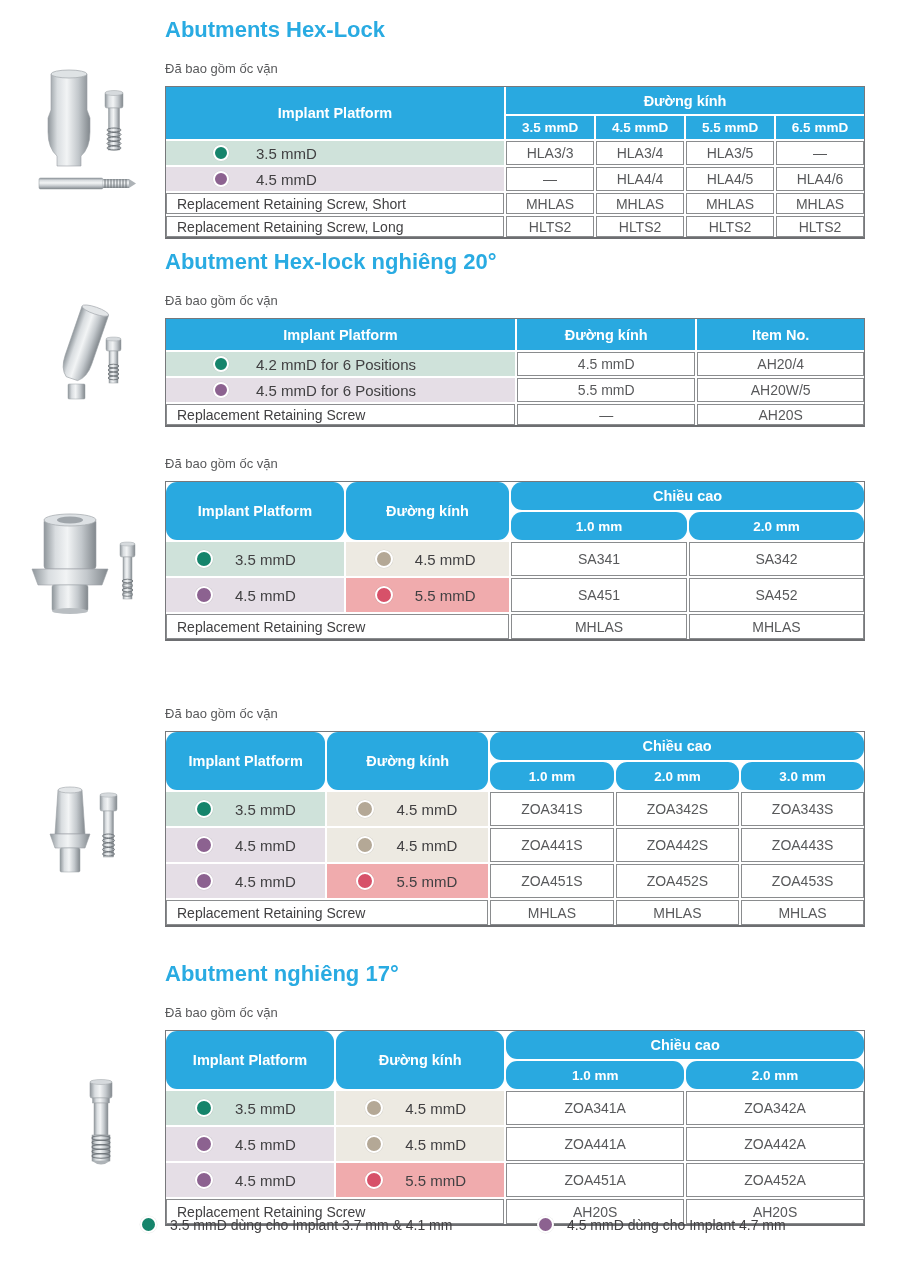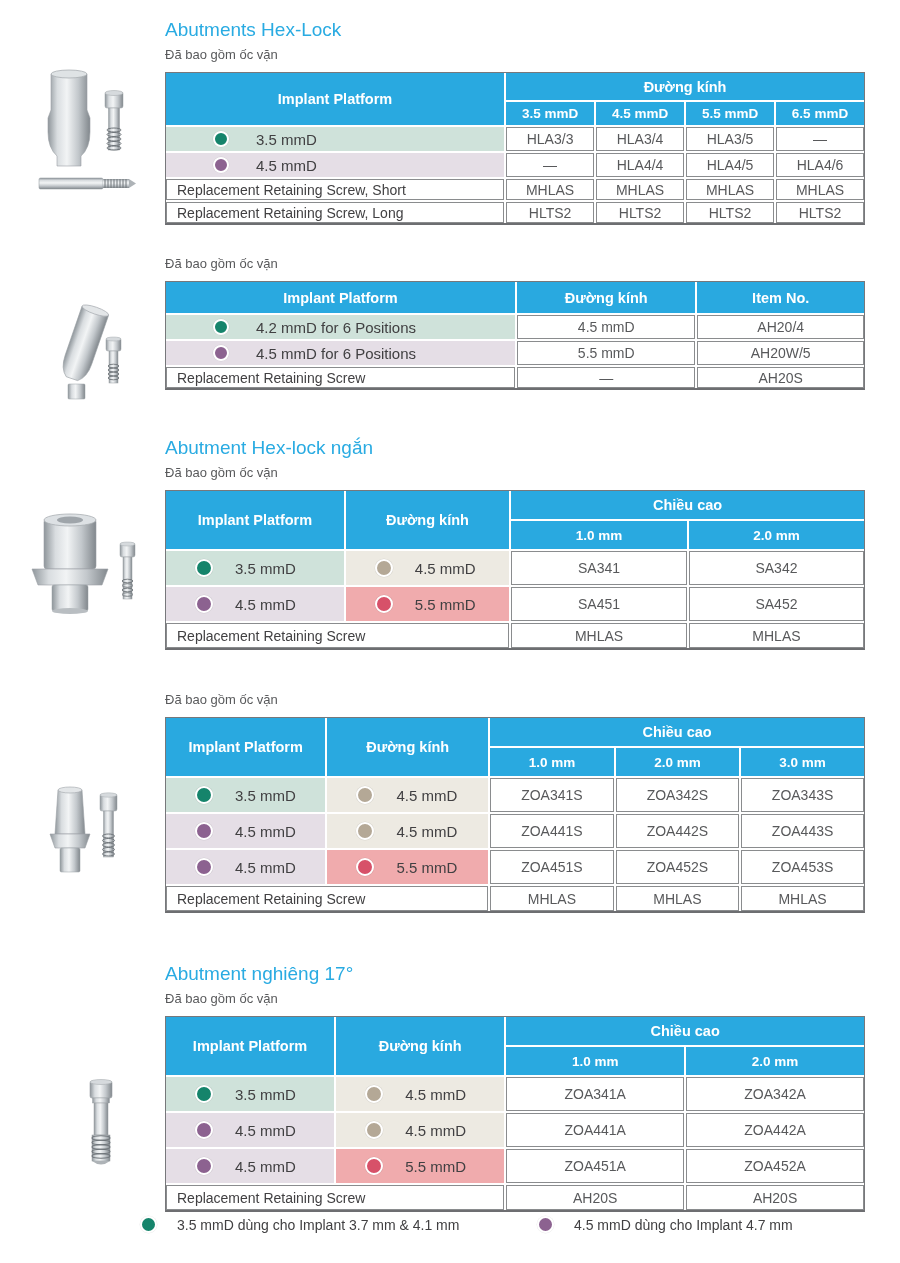--- a/index.html
+++ b/index.html
@@ -3,37 +3,37 @@
 <meta charset="utf-8">
 <style>
   * { margin:0; padding:0; box-sizing:border-box; }
   html,body { background:#fff; }
   body {
     width:900px; height:1263px; position:relative;
     font-family:"Liberation Sans", sans-serif;
     -webkit-font-smoothing:antialiased;
   }
   .section { position:absolute; left:165px; width:700px; }
-  .sec-title { font-size:19px; line-height:23px; font-weight:400; color:var(--title-cyan); }
-  .sec-note  { margin-top:6px; font-size:13px; line-height:15px; color:var(--text-gray); }
+  .sec-title { font-size:22px; line-height:23px; font-weight:700; color:var(--title-cyan); }
+  .sec-note  { margin-top:20px; font-size:13px; line-height:15px; color:var(--text-gray); }
   .tblwrap {
     margin-top:10px; background:#fff; overflow:hidden;
     border:1px solid #77787b; border-bottom:2px solid #6d6e71;
   }
   table.cat {
     border-collapse:separate; border-spacing:2px; table-layout:fixed;
     width:calc(100% + 4px); margin:-2px;
   }
   th.h {
     background:var(--header-blue); color:#fff; font-weight:600;
     font-size:14.5px; text-align:center; height:27px;
   }
   th.h.sub { font-size:13.5px; height:23px; }
   .single th.h { height:31px; }
-  .tall th.h { height:28px; }
+  .tall th.h { height:28px;border-radius:11px; }
   .tall th.h.sub { height:28px; }
   td.val {
     background:#fff; border:1px solid var(--border-gray);
     color:var(--text-gray); font-size:14px; text-align:center; height:21px;
   }
   td.flabel {
     background:#fff; border:1px solid var(--border-gray);
     color:var(--text-dark); font-size:14px; font-weight:500;
     text-align:left; padding-left:10px; height:21px;
   }
@@ -52,21 +52,21 @@
     border:2px solid #fff; box-shadow:0 0 0 0.5px rgba(0,0,0,0.08);
     display:inline-block;
   }
   .tall .dot { width:18px; height:18px; }
   .dot.lg { width:17px; height:17px; }
   .dot-teal   { background:var(--dot-teal); }
   .dot-purple { background:var(--dot-purple); }
   .dot-beige  { background:var(--dot-beige); }
   .dot-red    { background:var(--dot-red); }
   .legend-item {
-    position:absolute; top:1216px; display:flex; align-items:center; gap:20px;
+    position:absolute; top:1216px; display:flex; align-items:center; gap:13px;
   }
   .legend-text { font-size:14px; font-weight:500; color:var(--text-dark); }
   .pimg { position:absolute; }
   .pimg svg { display:block; }
 </style>
 </head>
 <body>
 
 <div>
 
@@ -250,20 +250,21 @@
               <td class="val">HLTS2</td>
               <td class="val">HLTS2</td>
               <td class="val">HLTS2</td>
             </tr>
           </tbody>
         </table>
       </div>
   </section>
 
   <section class="section" style="top:250px">
+    <h2 class="sec-title">Abutment Hex-lock nghiêng 20°</h2>
     <div class="sec-note">Đã bao gồm ốc vặn</div>
     <div class="tblwrap single">
         <table class="cat">
           <colgroup>
             <col style="width: 50.3%;">
             <col style="width: 25.7%;">
             <col style="width: 24%;">
           </colgroup>
           <thead>
             <tr>
@@ -297,21 +298,20 @@
               <td class="flabel" colspan="1">Replacement Retaining Screw</td>
               <td class="val">—</td>
               <td class="val">AH20S</td>
             </tr>
           </tbody>
         </table>
       </div>
   </section>
 
   <section class="section" style="top:436px">
-    <h2 class="sec-title">Abutment Hex-lock ngắn</h2>
     <div class="sec-note">Đã bao gồm ốc vặn</div>
     <div class="tblwrap tall">
         <table class="cat">
           <colgroup>
             <col style="width: 25.7%;">
             <col style="width: 23.6%;">
             <col style="width: 25.4%;">
             <col style="width: 25.3%;">
           </colgroup>
           <thead>

